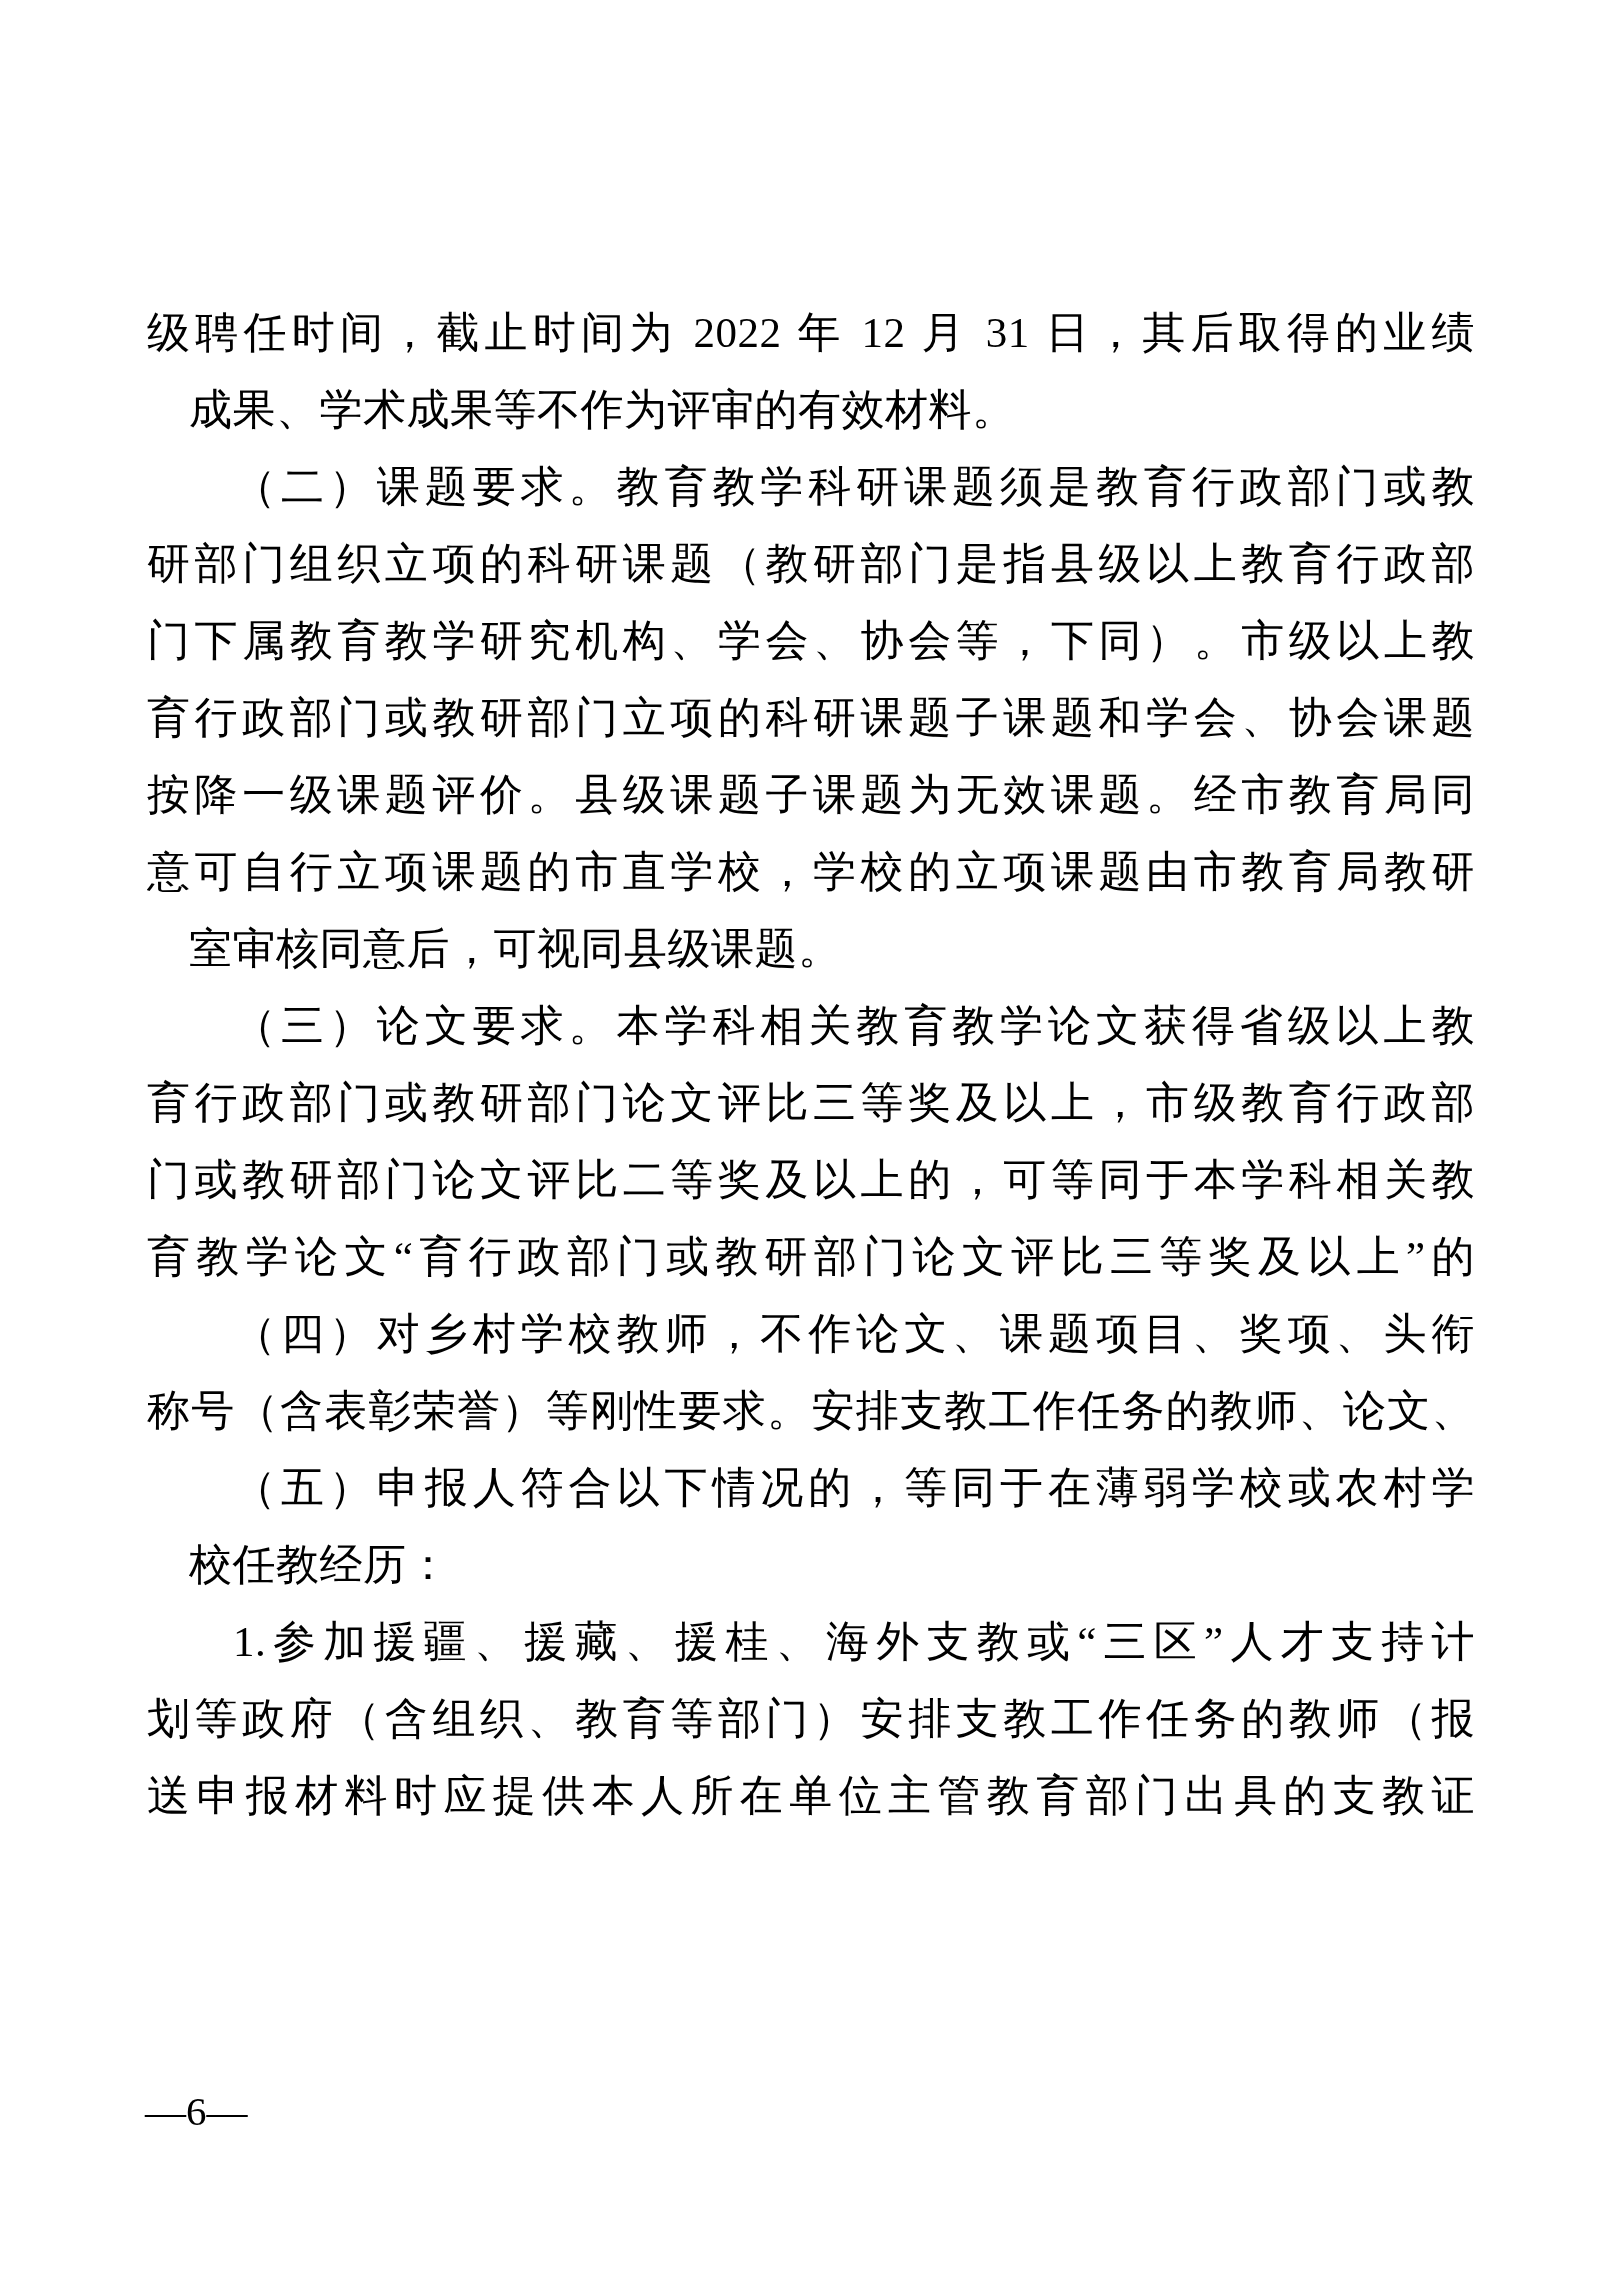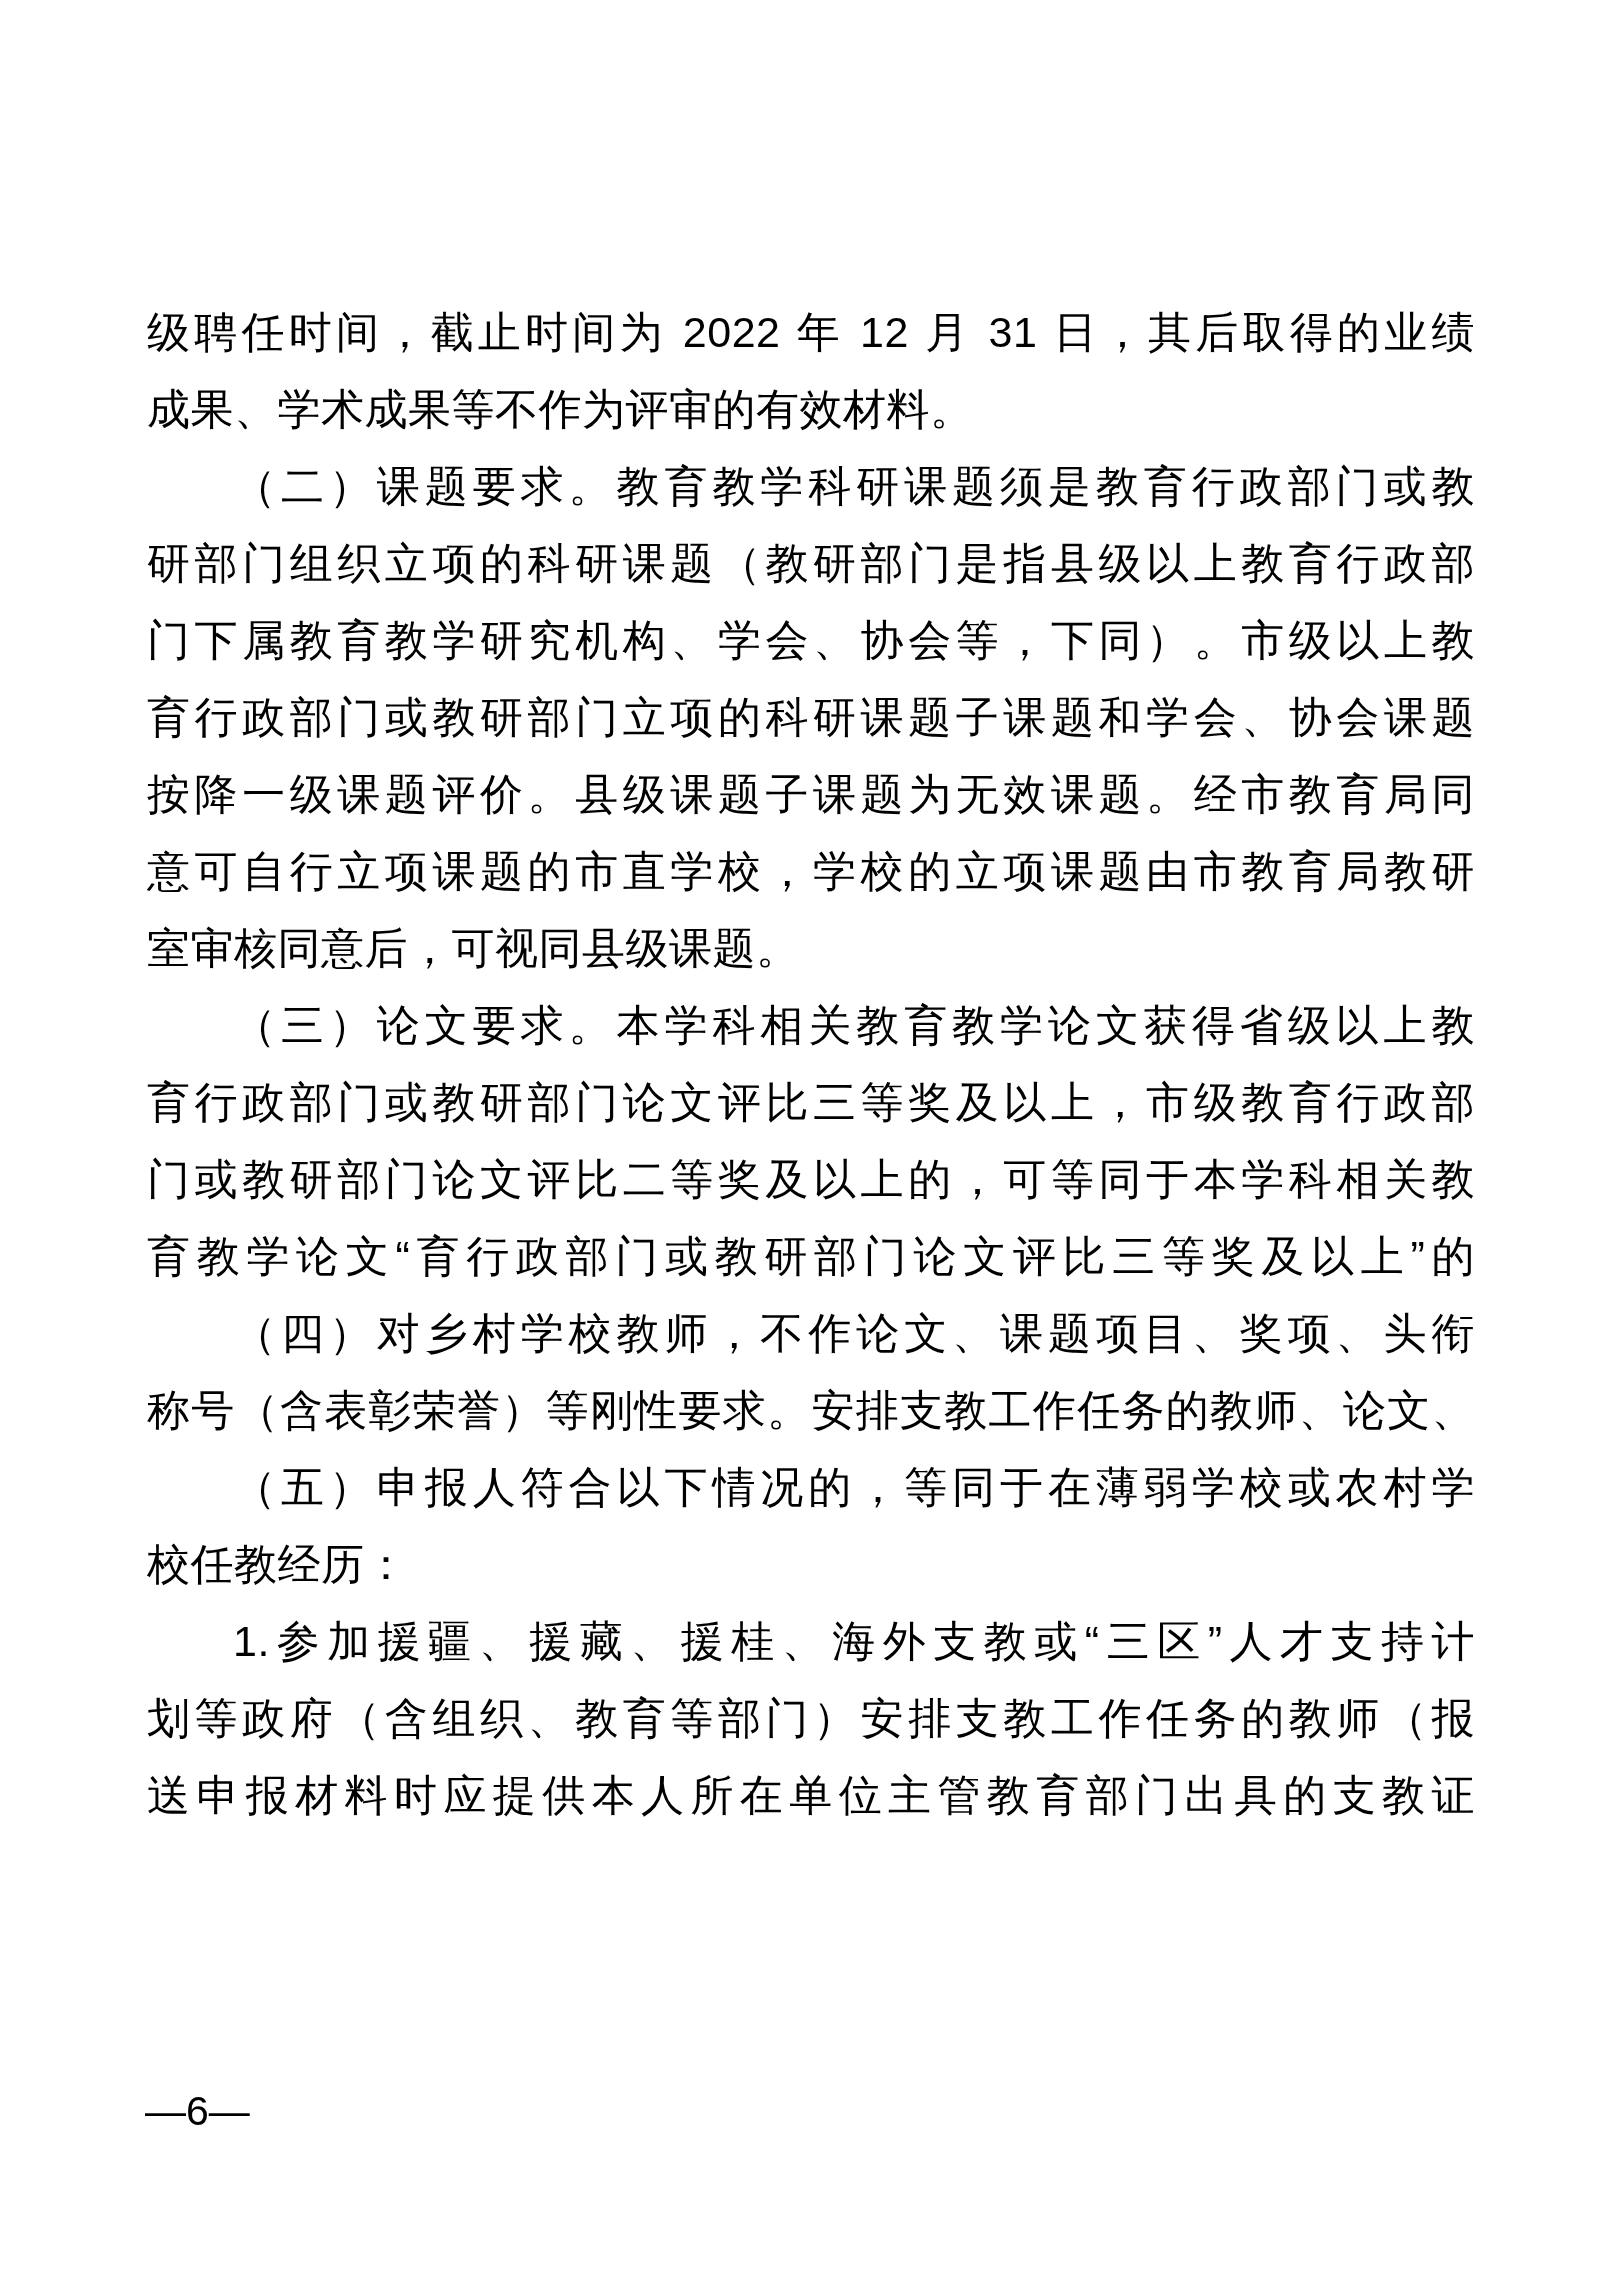--- a/index.html
+++ b/index.html
@@ -6,21 +6,21 @@
     margin: 0;
     padding: 0;
     background: #ffffff;
   }
   .page {
     position: relative;
     width: 1621px;
     height: 2293px;
     background: #ffffff;
     overflow: hidden;
-    font-family: Liberation Sans, sans-serif;
+    font-family: Liberation Serif, serif;
     color: #000000;
   }
   .text-block {
     position: absolute;
     left: 147px;
     top: 294px;
     width: 1328px;
   }
   .line {
     font-size: 43px;
@@ -28,20 +28,21 @@
     height: 77px;
     text-align: justify;
     text-align-last: justify;
     text-justify: inter-character;
     letter-spacing: 0.5px;
     white-space: normal;
     overflow: hidden;
   }
   .line.para-end {
     text-align-last: left;
+    margin-left: 42px;
   }
   .line.indent {
     text-indent: 2em;
   }
   .footer {
     position: absolute;
     left: 145px;
     top: 2086px;
     font-size: 41px;
     line-height: 51px;

